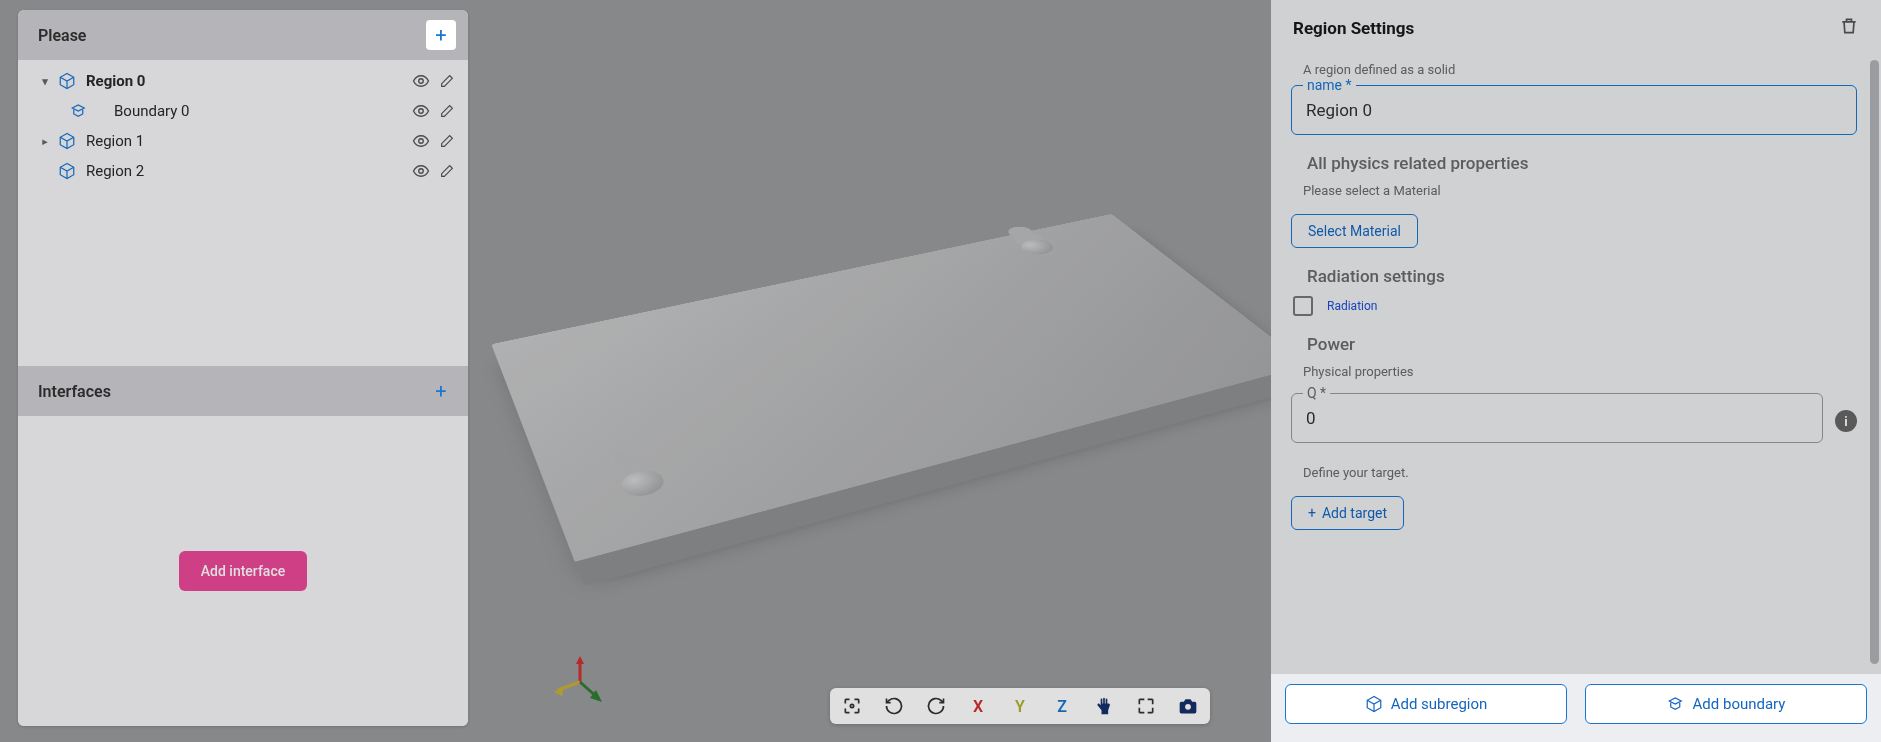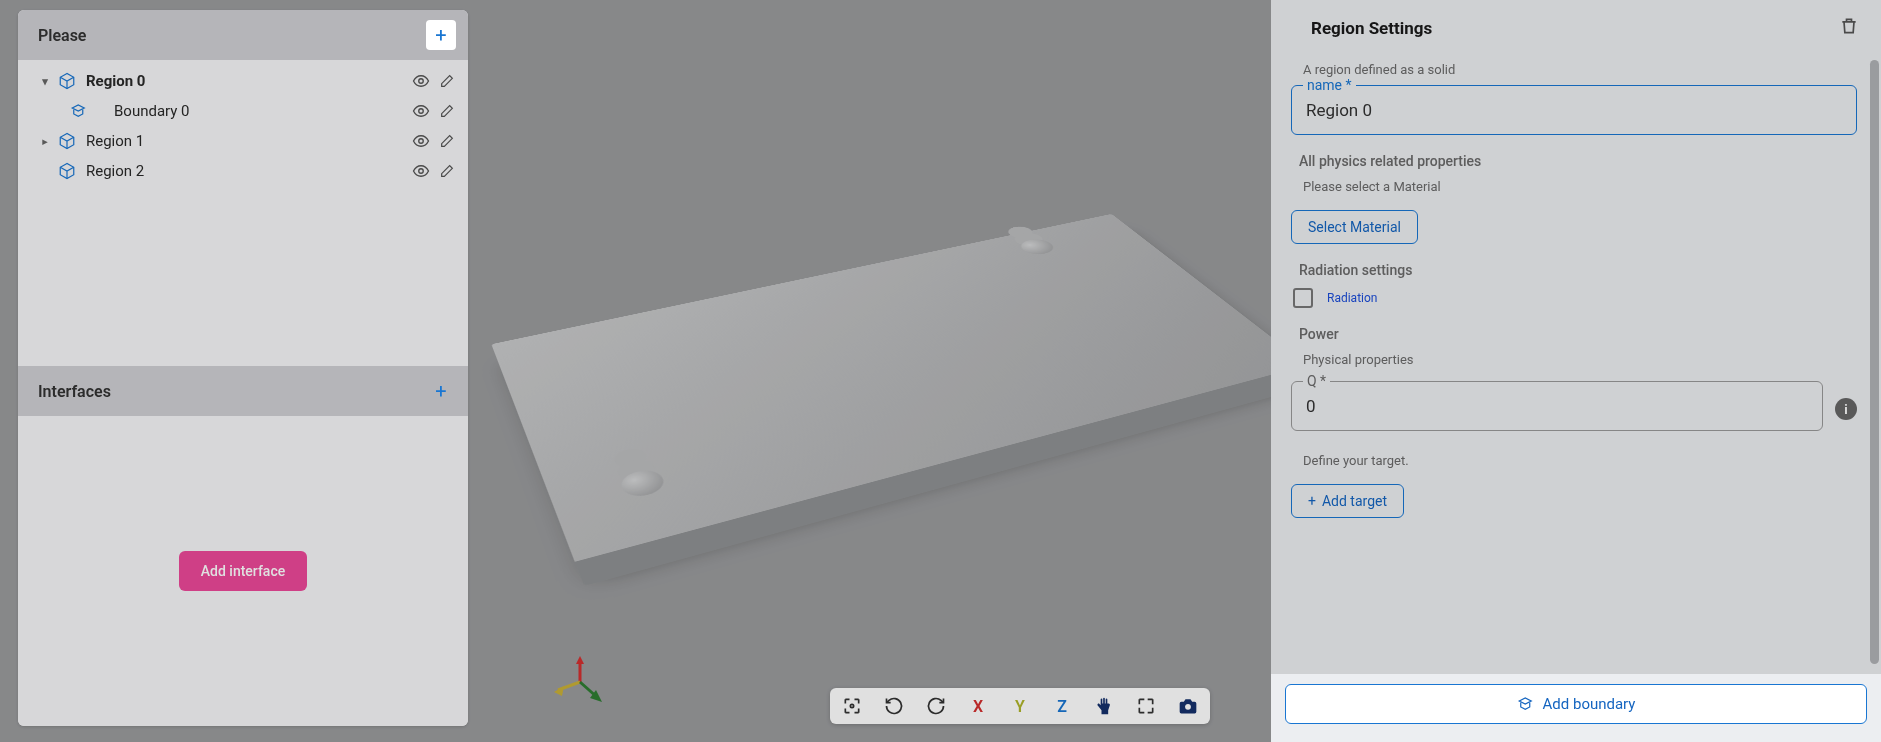--- a/index.html
+++ b/index.html
@@ -32,36 +32,36 @@
   .viewport { position:absolute; left:480px; top:0; right:625px; bottom:0; }
   .axes-gizmo { position:absolute; left:70px; bottom:30px; width:60px; height:60px; }
   .axes-gizmo svg { width:100%; height:100%; }
 
   .toolbar-3d { position:absolute; bottom:18px; left:50%; transform:translateX(-10%); background:#fff; border-radius:6px; display:flex; align-items:center; padding:6px 10px; gap:18px; box-shadow:0 1px 4px rgba(0,0,0,.2); }
   .toolbar-3d .tool { width:24px; height:24px; display:flex; align-items:center; justify-content:center; color:#333; cursor:pointer; font-size:16px; font-weight:600;}
   .toolbar-3d .axis-x{color:#d32f2f;} .toolbar-3d .axis-y{color:#afb42b;} .toolbar-3d .axis-z{color:#1976d2;}
 
   
   .right-panel { position:absolute; right:0; top:0; width:610px; height:742px; background:#eceef1; display:flex; flex-direction:column; }
-  .right-header { display:flex; align-items:center; justify-content:space-between; padding:16px 22px 10px 40px; }
+  .right-header { display:flex; align-items:center; justify-content:space-between; padding:16px 22px 10px 22px; }
   .right-header h2 { font-size:17px; font-weight:700; color:#1a1a1a; }
   .trash { color:#555; cursor:pointer; }
   .right-body { flex:1; overflow-y:auto; padding:4px 20px 14px 20px; position:relative;}
   .right-body-inner { padding-right:4px; }
   .scrollbar-track { position:absolute; right:2px; top:10px; bottom:10px; width:12px; }
   .scrollbar-thumb { position:absolute; right:0; top:0; width:9px; height:100%; background:#b0b2b6; border-radius:5px;}
 
   .hint { color:#6a6a6a; font-size:13px; margin:8px 0 6px 12px;}
   .field-wrap { position:relative; margin:8px 0 16px 0;}
   .field-label { position:absolute; top:-8px; left:12px; background:#eceef1; padding:0 4px; font-size:14px; color:#1976d2;}
   .field-label.plain { color:#6a6a6a; }
   .text-input { width:100%; border:1.5px solid #1976d2; border-radius:6px; padding:14px 14px; font-size:17px; color:#333; background:transparent; outline:none;}
   .text-input.plain { border-color:#999; }
   .pill-btn { border:1.5px solid #1976d2; color:#1565c0; background:transparent; padding:8px 16px; border-radius:6px; font-size:14px; cursor:pointer; display:inline-flex; align-items:center; gap:6px;}
-  .section-label { color:#6a6a6a; font-size:14px; font-weight:500; margin:18px 0 10px 8px;}
+  .section-label { color:#6a6a6a; font-size:17px; font-weight:500; margin:18px 0 10px 16px;}
 
   .checkbox-row { display:flex; align-items:center; gap:14px; margin:6px 0 10px 2px;}
   .checkbox { width:20px; height:20px; border:2px solid #777; border-radius:3px; cursor:pointer;}
   .checkbox-label { font-size:12px; color:#1d4ed8; }
 
   .q-row { display:flex; align-items:center; gap:12px;}
   .q-row .field-wrap{ flex:1; margin:8px 0 14px 0;}
   .info-icon { width:22px; height:22px; border-radius:50%; background:#666; color:#fff; display:flex; align-items:center; justify-content:center; font-size:13px; font-weight:700; cursor:pointer;}
 
   .footer-buttons { display:flex; gap:18px; padding:10px 14px 18px 14px; background:#eceef1; position:relative; z-index:10;}
@@ -280,20 +280,27 @@
     </button>
     </div>
     <div class="scrollbar-track">
         <div class="scrollbar-thumb"></div>
       </div>
   </div>
 
   <div class="footer-buttons">
     <button class="footer-btn">
       <svg viewBox="0 0 24 24" fill="none" stroke="currentColor" stroke-width="1.6">
+          <path d="M12 2 3 7v10l9 5 9-5V7z"></path>
+          <path d="M3 7l9 5 9-5M12 12v10"></path>
+        </svg>
+      <span>Add subregion</span>
+    </button>
+    <button class="footer-btn">
+      <svg viewBox="0 0 24 24" fill="none" stroke="currentColor" stroke-width="1.6">
           <path d="M3 8l8-4 8 4-8 4z"></path>
           <path d="M5 10v6l6 3 6-3v-6"></path>
         </svg>
       <span>Add boundary</span>
     </button>
   </div>
 </div>
 
 <div class="overlay"></div>
 

